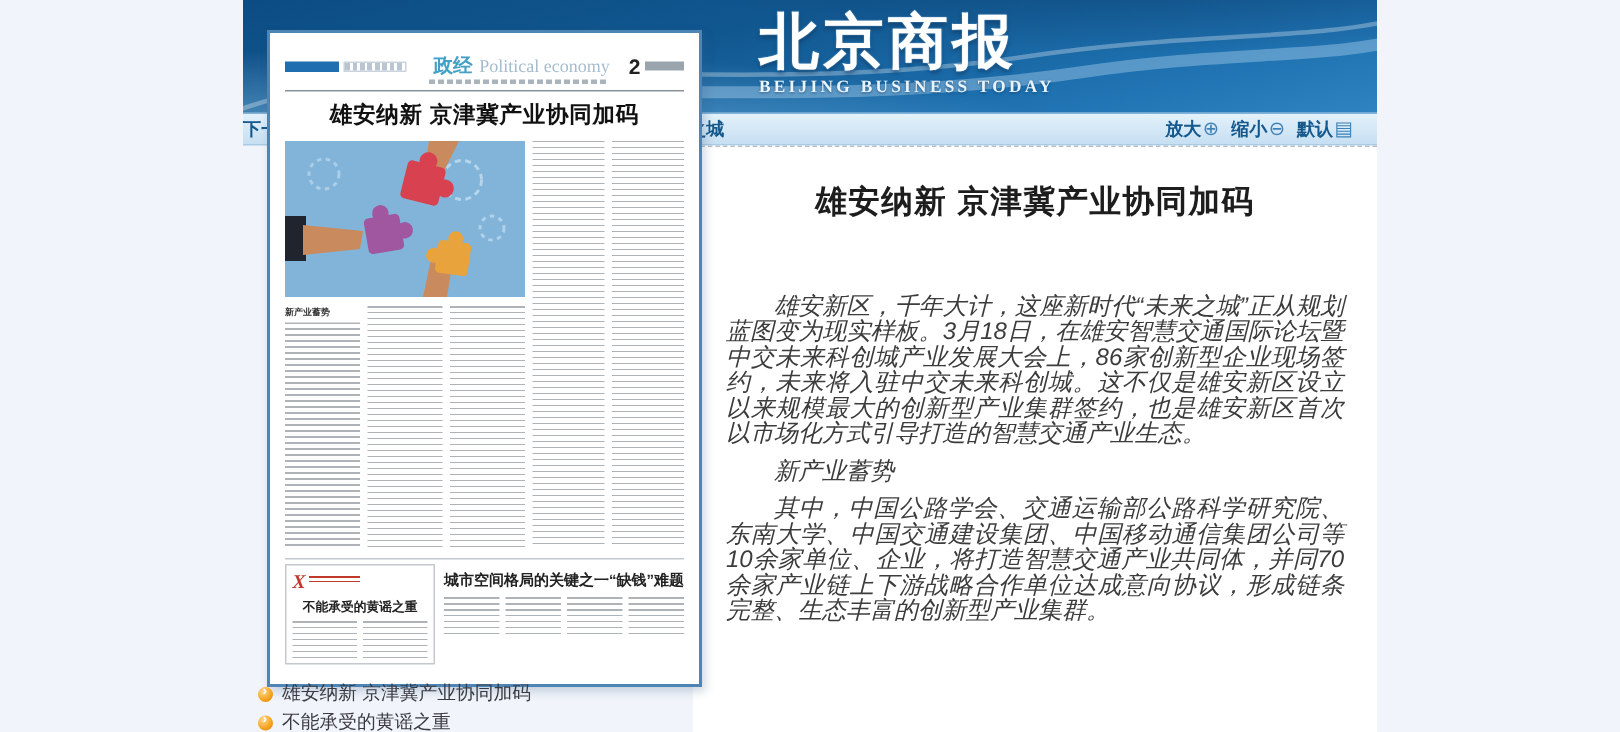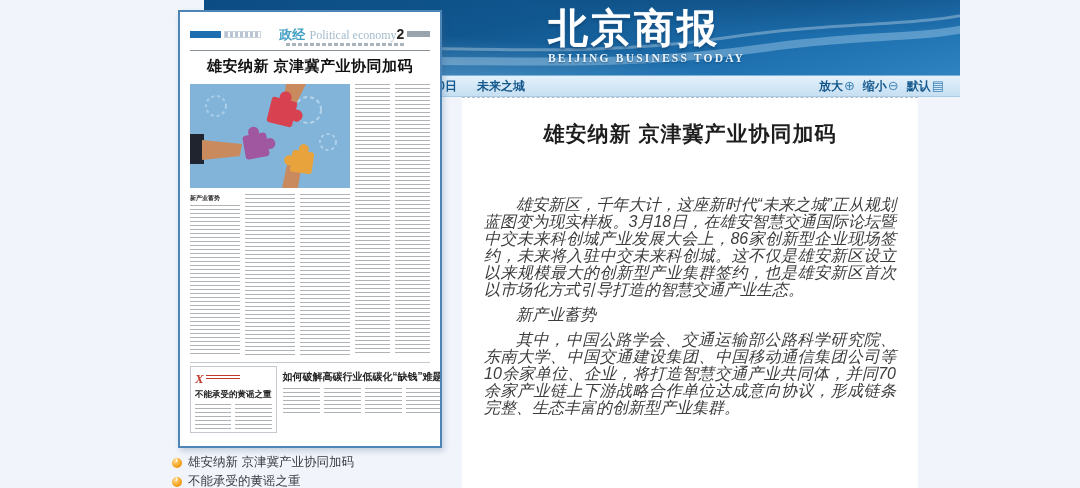--- a/index.html
+++ b/index.html
@@ -1,20 +1,20 @@
 <!DOCTYPE html>
 <html><head>
 <meta charset="utf-8">
 <style>
   * { margin:0; padding:0; box-sizing:border-box; }
   html,body { width:1080px; height:488px; overflow:hidden; }
   body { background:#f1f5fb; font-family:"Liberation Sans","DejaVu Sans",sans-serif; position:relative; }
 
   
-  .banner { position:absolute; left:162px; top:0; width:756px;margin-left:42px; }
+  .banner { position:absolute; left:162px; top:0; width:756px; }
   .banner-top {
     height:75px; position:relative; overflow:hidden;
     background:
       radial-gradient(130% 190% at 12% 135%, rgba(150,205,240,.65) 0%, rgba(150,205,240,0) 48%),
       radial-gradient(90% 160% at 85% -40%, rgba(10,55,100,.55) 0%, rgba(10,55,100,0) 55%),
       linear-gradient(168deg,#0c4c84 0%,#11578f 38%,#1d6fae 72%,#2e83c0 100%);
   }
   .swoosh { position:absolute; left:0; top:0; width:100%; height:100%; }
   .masthead { position:absolute; left:344px; top:6px; }
   .logo-cn {
@@ -48,21 +48,21 @@
     letter-spacing:1px;
   }
   .article-body { margin-top:48px; }
   .article-body p {
     font-size:16px; line-height:17px; color:#3c3c3c; text-align:justify;
     text-indent:2em; margin-bottom:8px;font-style:italic;
   }
 
   
   .paper {
-    position:absolute; left:178px; top:10px; width:264px; height:438px;
+    position:absolute; left:178px; top:20px; width:290px; height:438px;
     background:#ffffff; border:2px solid #4d86b6; box-shadow:2px 3px 6px rgba(60,90,130,.25);
     padding:8px 10px; cursor:pointer; overflow:hidden;
   }
   .np-meta { display:flex; align-items:center; height:12px; margin-top:8px; }
   .np-chip { width:36px; height:7px; background:#1f6fb0; }
   .np-chip2 { width:42px; height:7px; margin-left:3px; background:repeating-linear-gradient(90deg,#b9c6d2 0 3px,#fff 3px 5px); border:1px solid #c9d4de; }
   .np-section { margin-left:18px; white-space:nowrap; }
   .np-section-cn { font-size:13px; font-weight:bold; color:#44a0c4; }
   .np-section-en { font-family:"Liberation Serif","DejaVu Serif",serif; font-size:12px; color:#a4bccd; }
   .np-pageno { margin-left:auto; font-size:14px; font-weight:bold; color:#222; }
@@ -201,21 +201,21 @@
   <div class="np-bottom">
     <div class="np-sub-left">
       <div><span class="np-xlogo">X</span><span class="np-xlogo-lines"></span></div>
       <div class="np-sub-head">不能承受的黄谣之重</div>
       <div class="np-subcols">
         <div class="np-col"></div>
         <div class="np-col"></div>
       </div>
     </div>
     <div class="np-sub-right">
-      <div class="np-sub-head big">如何破解高碳行业低碳化“缺钱”难题</div>
+      <div class="np-sub-head big">城市空间格局的关键之一“缺钱”难题</div>
       <div class="np-subcols">
         <div class="np-col"></div>
         <div class="np-col"></div>
         <div class="np-col"></div>
         <div class="np-col"></div>
       </div>
     </div>
   </div>
 </div>
 

